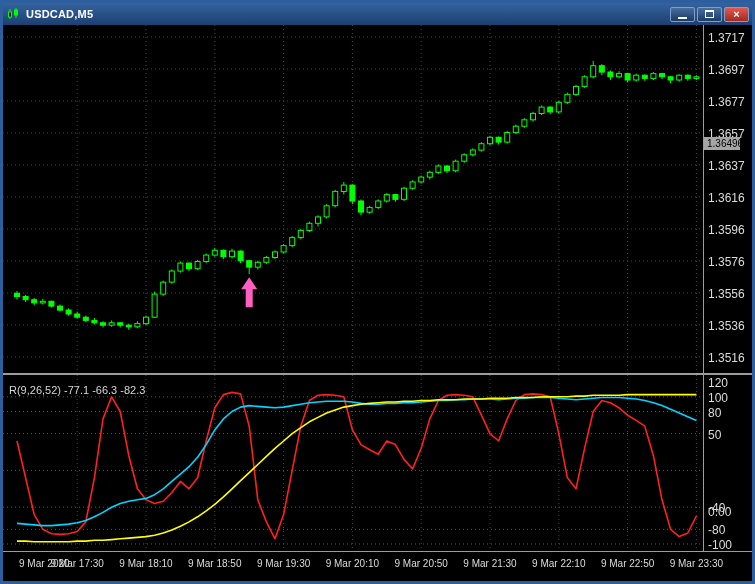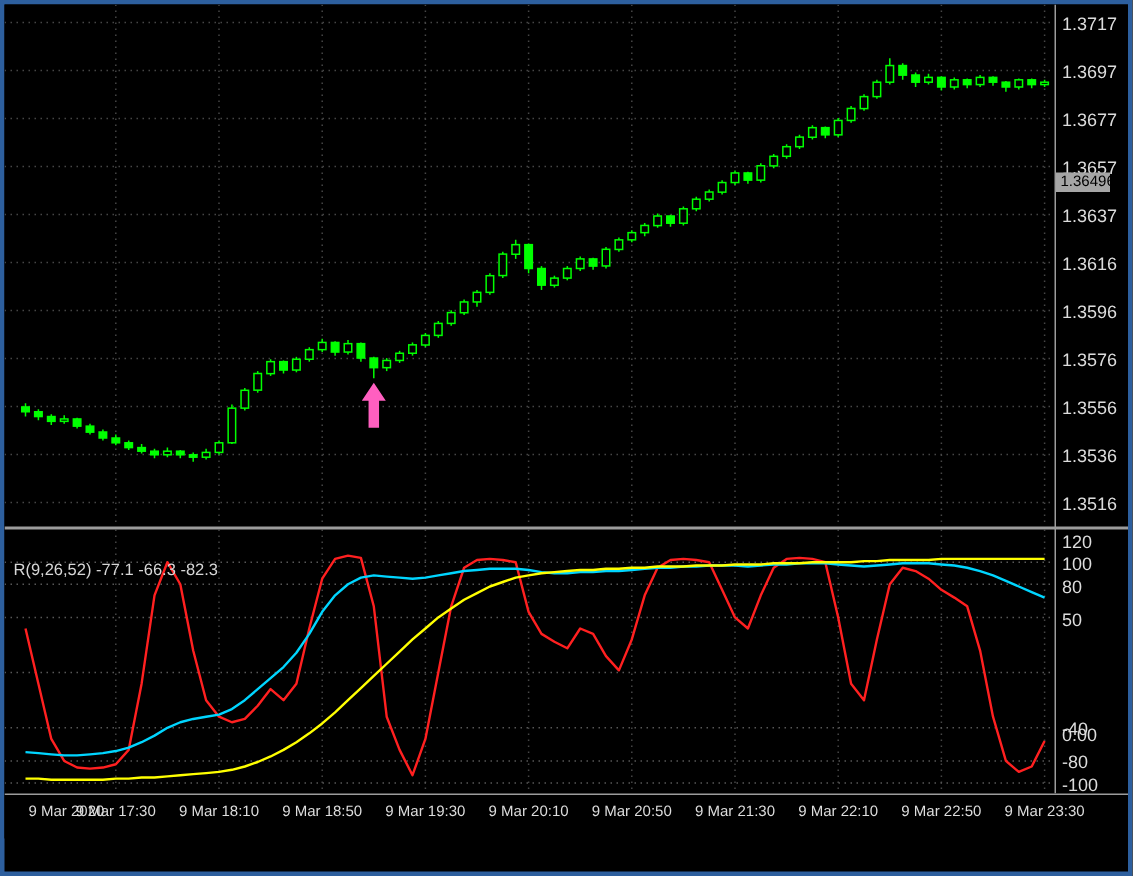--- a/index.html
+++ b/index.html
@@ -18,33 +18,55 @@
   #main-svg{position:absolute;left:0;top:0}
   #ind-svg{position:absolute;left:0;top:350px}
   .grid{stroke:#464646;stroke-width:1;stroke-dasharray:1 3}
   .level{stroke:#575757;stroke-width:1;stroke-dasharray:1 3}
   .wick{stroke:#00FF00;stroke-width:1}
   .bull{fill:#000;stroke:#00FF00;stroke-width:1}
   .bear{fill:#00FF00;stroke:#00FF00;stroke-width:1}
   .ohlc{position:absolute;left:6px;top:8px;color:#ececec;font-size:11px;white-space:nowrap}
   .marker{color:#cfcfcf;font-size:8px;margin-right:4px;vertical-align:1px}
   .hdivider{position:absolute;left:0;top:348px;width:749px;height:2px;background:#9c9c9c;cursor:ns-resize}
-  .ind-label{position:absolute;left:6px;top:371px;color:#d6d6d6;font-size:11px;white-space:nowrap}
+  .ind-label{position:absolute;left:6px;top:359px;color:#d6d6d6;font-size:11px;white-space:nowrap}
   .vline{position:absolute;left:700px;top:0;width:1px;height:526px;background:#9c9c9c}
   .timebar{position:absolute;left:0;top:526px;width:749px;height:30px;border-top:1px solid #9c9c9c;background:#000}
   .time-label{position:absolute;top:6px;color:#dcdcdc;font-size:10px;white-space:nowrap}
   .time-label.centered{transform:translateX(-50%)}
   #axis-labels{position:absolute;left:705px;top:0;width:44px;height:526px}
   .axis-label{position:absolute;left:0;color:#dcdcdc;font-size:12px;white-space:nowrap}
   .price-tag{position:absolute;left:701px;width:36px;height:13px;background:#a6a6a6;color:#000;font-size:10px;line-height:13px;padding-left:3px}
 </style>
 </head>
 <body>
 
 <div class="window">
+  <div class="titlebar">
+    <span class="title-icon">
+      <svg width="14" height="12" viewBox="0 0 14 12">
+        <line x1="3" y1="1" x2="3" y2="11" stroke="#00FF00" stroke-width="1"></line>
+        <rect x="1.5" y="4" width="3" height="5" fill="#000" stroke="#00FF00"></rect>
+        <line x1="9" y1="0" x2="9" y2="10" stroke="#00FF00" stroke-width="1"></line>
+        <rect x="7.5" y="2" width="3" height="5" fill="#00FF00" stroke="#00FF00"></rect>
+      </svg>
+    </span>
+    <span class="title-text">USDCAD,M5</span>
+    <span class="win-buttons">
+      <span class="win-btn min">
+          <i class="glyph-min"></i>
+        </span>
+      <span class="win-btn max">
+          <i class="glyph-max"></i>
+        </span>
+      <span class="win-btn close">
+          <span>×</span>
+        </span>
+    </span>
+  </div>
 
   <div class="content">
     <svg id="main-svg" width="700" height="348">
         <g>
           <line x1="0" y1="12" x2="700" y2="12" class="grid"></line>
           <line x1="0" y1="44" x2="700" y2="44" class="grid"></line>
           <line x1="0" y1="76" x2="700" y2="76" class="grid"></line>
           <line x1="0" y1="108" x2="700" y2="108" class="grid"></line>
           <line x1="0" y1="140" x2="700" y2="140" class="grid"></line>
           <line x1="0" y1="172" x2="700" y2="172" class="grid"></line>

